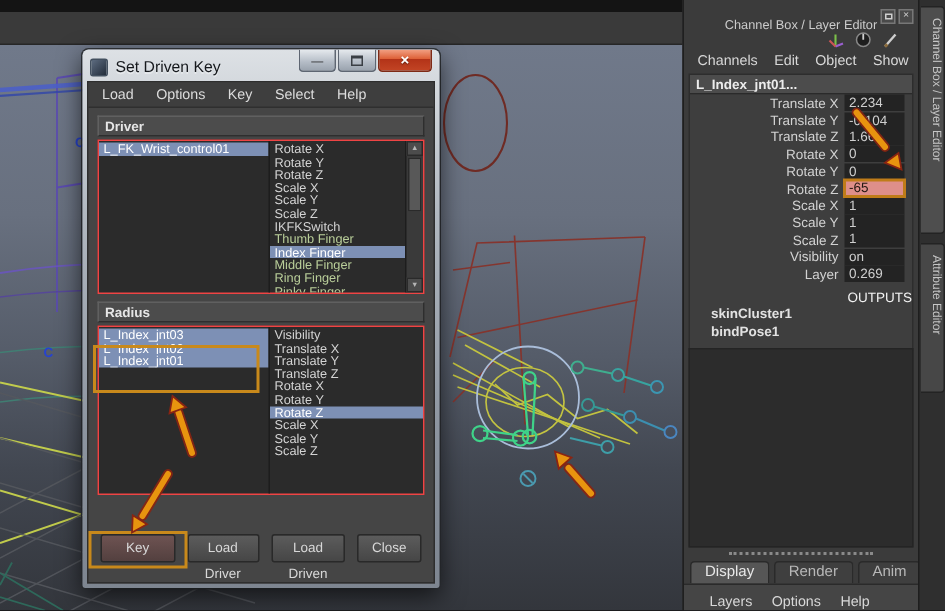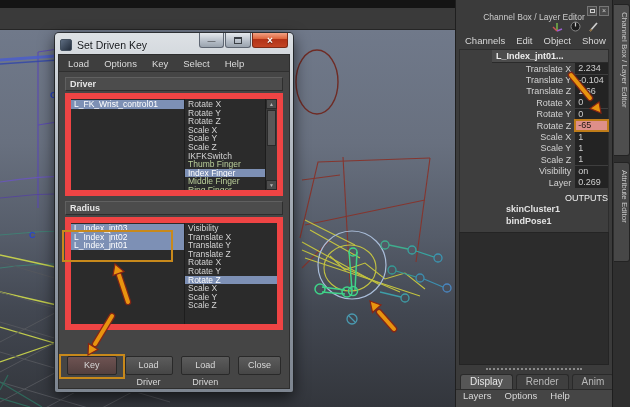--- a/index.html
+++ b/index.html
@@ -35,21 +35,21 @@
     background:linear-gradient(#f2a184,#dd5f36 45%,#b33318 46%,#c24424); border-color:#7e2a16;
     text-shadow:0 1px 1px rgba(0,0,0,.5); }
   #sdk-content { height:335px; background:#454545; border:1px solid #2e2e2e; }
   #sdk-menubar { height:17px; background:#3e3e3e; border-bottom:1px solid #2f2f2f;
     display:flex; align-items:center; gap:15px; padding-left:9px; }
   #sdk-menubar span { font-size:9.5px; color:#dcdcdc; }
   #sdk-body { padding:0 6px; }
   .section-header { margin-top:5px; height:14px; line-height:12px; background:#4c4c4c;
     border:1px solid; border-color:#606060 #2e2e2e #2e2e2e #606060;
     font-size:9px; font-weight:bold; color:#e6e6e6; padding-left:4px; }
-  .dual-list { margin-top:2px; display:flex; background:#2b2b2b; border:6px solid #ef4444; }
+  .dual-list { margin-top:2px; display:flex; background:#2b2b2b; border:1px solid #ef4444; }
   .dual-list.driver { height:103px; }
   .dual-list.driven { height:113px; }
   .obj-list { width:114px; border-right:1px solid #1d1d1d; overflow:hidden; padding-top:1px; }
   .attr-list { flex:1; position:relative; overflow:hidden; padding:1px 12px 0 0; }
   .attr-list.noscroll { padding-right:0; }
   .lrow { height:8.6px; line-height:8.8px; font-size:8.5px; color:#d4d4d4; padding-left:3px; white-space:nowrap; overflow:hidden; }
   .lrow.sel { background:#7d90b5; color:#ffffff; }
   .lrow.green { color:#bacf9a; }
   .scrollbar { position:absolute; right:0; top:0; bottom:0; width:12px; background:#3a3a3a; border-left:1px solid #1d1d1d; }
   .sb-btn { height:10px; background:#4c4c4c; border:1px solid #2a2a2a; color:#b5b5b5; font-size:5px;
@@ -67,38 +67,38 @@
     background:#3b3b3b; border-left:1px solid #1f1f1f; }
   #cb-titlerow { margin-top:6px; height:13px; position:relative; text-align:center; }
   #cb-titlerow .t { font-size:8.5px; color:#cccccc; }
   #cb-winbtns { position:absolute; right:3px; top:0; display:flex; gap:2px; }
   .cb-wb { width:10px; height:10px; border:1px solid #777; background:#4a4a4a; color:#cfcfcf;
     font-size:7px; line-height:8px; text-align:center; }
   .dock-glyph { display:block; width:5px; height:4px; margin:2px auto 0; border:1px solid #cfcfcf; }
   #cb-icons { height:14px; display:flex; justify-content:flex-end; align-items:center; gap:7px; padding-right:12px; }
   #cb-menubar { height:15px; display:flex; align-items:center; gap:11px; padding-left:9px; }
   #cb-menubar span { font-size:9.5px; color:#d8d8d8; }
-  #cb-box { margin:1px 3px 0 3px; background:#3e3e3e; border:1px solid #2d2d2d; padding-bottom:4px;padding-left:32px; }
+  #cb-box { margin:1px 3px 0 3px; background:#3e3e3e; border:1px solid #2d2d2d; padding-bottom:4px; }
   #cb-objname { background:#4c4c4c; border-bottom:1px solid #2a2a2a; height:13px; line-height:12px;
     font-size:9px; font-weight:bold; color:#ececec; padding-left:4px; }
   .cb-row { height:11.4px; display:flex; align-items:center; }
   .cb-label { width:103px; text-align:right; padding-right:4px; font-size:9px; color:#d2d2d2; white-space:nowrap; }
   .cb-value { width:40px; height:11px; background:#232323; font-size:9px; color:#cfcfcf; padding-left:3px; line-height:11px; }
   .cb-row.hl .cb-value { background:#de8f8a; color:#20160f; outline:2px solid #bf7c19; outline-offset:-1px; }
   #cb-outputs { padding:5px 0 2px 5px; }
   #cb-outputs .hdr { font-size:9px; font-weight:normal; color:#f2f2f2;text-align:right; }
   #cb-outputs .itm { font-size:9px; font-weight:bold; color:#e2e2e2; padding-left:9px; line-height:12px; }
   #layer-area { position:absolute; left:3px; right:3px; top:232px; bottom:42px; background:#2c2c2c; border:1px solid #242424; }
   #cb-dots { position:absolute; left:30px; right:30px; bottom:37px; border-bottom:2px dotted #8a8a8a; height:1px; }
   #cb-tabs { position:absolute; left:4px; bottom:18px; display:flex; gap:3px; }
   .cb-tab { padding:0 9px; height:15px; line-height:14px; font-size:10px; border:1px solid #2a2a2a;
     border-bottom:none; border-radius:3px 3px 0 0; background:#3f3f3f; color:#b8b8b8; }
   .cb-tab.active { background:#565656; color:#e8e8e8; }
   #cb-bottommenu { position:absolute; left:0; right:0; bottom:0; height:18px; background:#454545;
-    border-top:1px solid #2a2a2a; display:flex; align-items:flex-start; gap:13px; padding-left:7px; }
+    border-top:1px solid #2a2a2a; display:flex; align-items:flex-end; gap:13px; padding-left:17px; }
   #cb-bottommenu span { font-size:9.5px; color:#d8d8d8; }
 
   
   #side-strip { position:absolute; left:612px; top:0; width:18px; height:407px; background:#2f2f2f;
     border-left:1px solid #1e1e1e; z-index:6; }
   .side-tab { position:absolute; left:1px; width:16px; background:#474747; border:1px solid #232323;
     border-left:none; border-radius:0 3px 3px 0; color:#c6c6c6; font-size:8px;
     writing-mode:vertical-rl; padding:7px 0; text-align:left; overflow:hidden; white-space:nowrap; }
   .side-tab.t1 { top:4px; height:152px; background:#4e4e4e; }
   .side-tab.t2 { top:162px; height:100px; }

